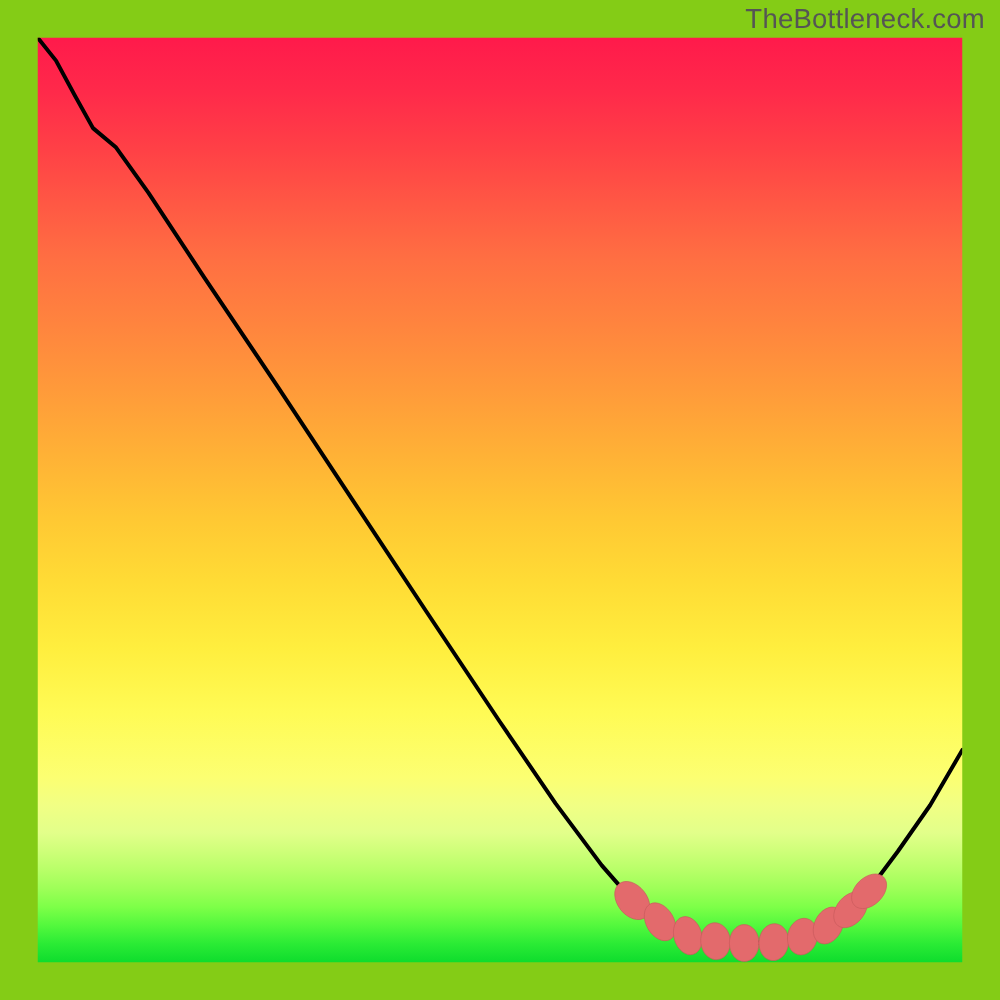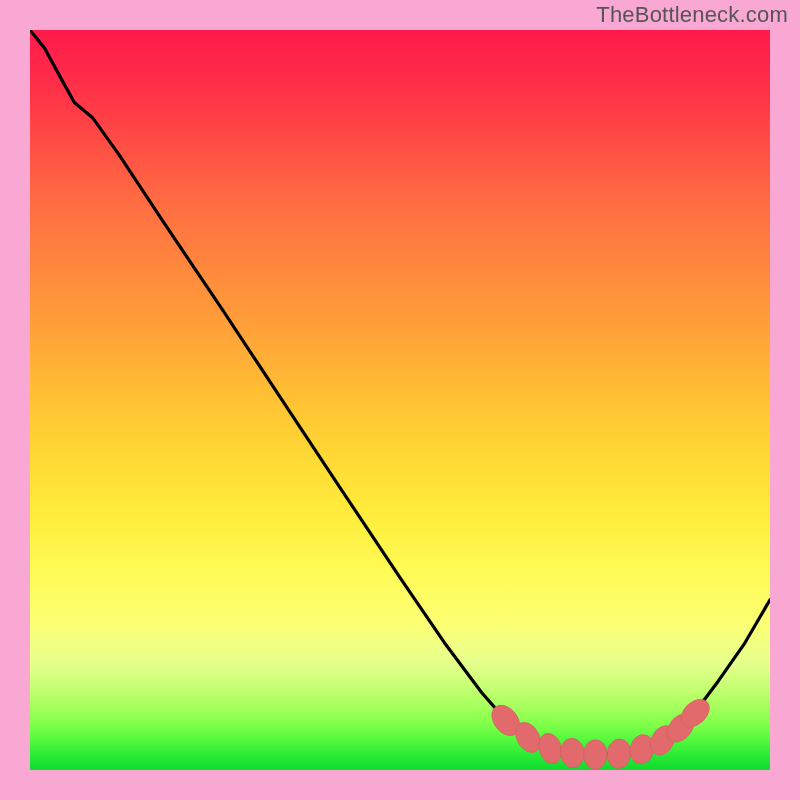--- a/index.html
+++ b/index.html
@@ -8,21 +8,21 @@
     width: 800px;
     height: 800px;
     background: #000;
     overflow: hidden;
     font-family: Arial, Helvetica, sans-serif;
   }
   .outer {
     position: relative;
     width: 800px;
     height: 800px;
-    background: #f9a8d4;
+    background: #84cc16;
   }
   .watermark {
     position: absolute;
     top: 2px;
     right: 12px;
     color: #555;
     font-size: 22px;
     font-weight: 500;
     letter-spacing: 0.2px;
     z-index: 30;

